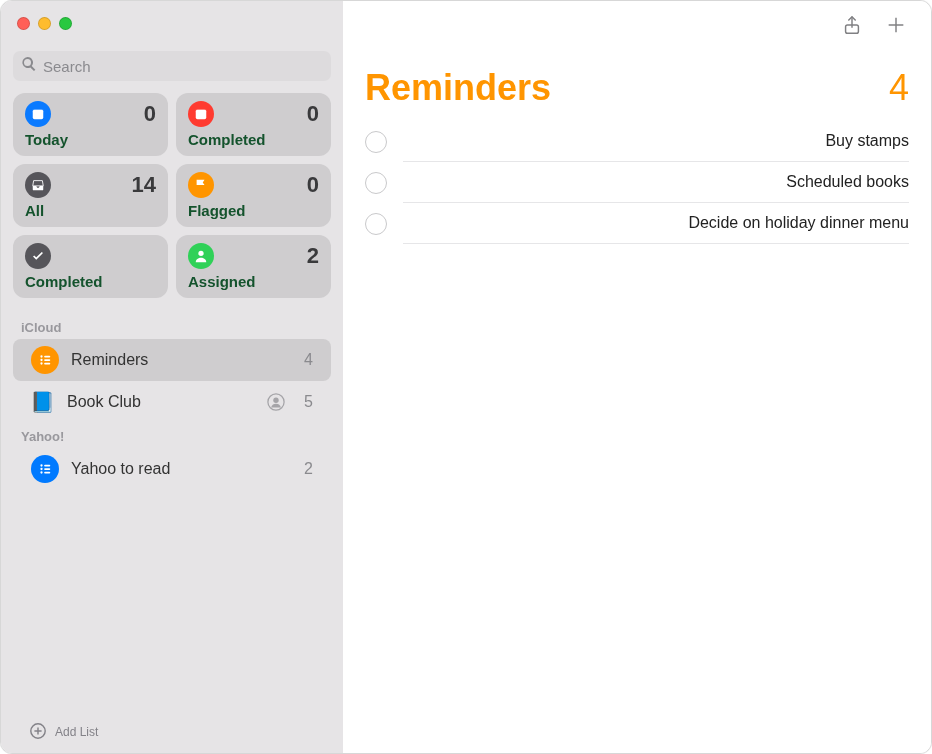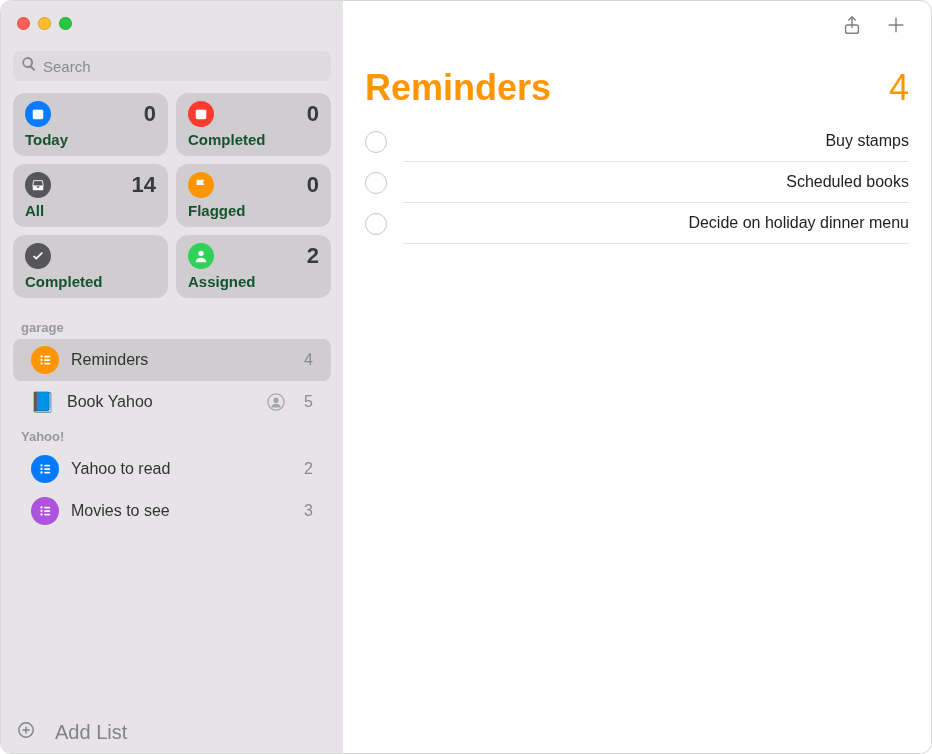--- a/index.html
+++ b/index.html
@@ -146,24 +146,24 @@
   }
   .list-name { flex: 1; }
   .list-count { color: #8a8a8e; font-size: 16px; min-width: 16px; text-align: right; }
   .list-shared { color: #a5a4a8; display:flex; align-items:center;}
   .list-shared svg { width: 18px; height: 18px; fill: #a5a4a8; }
 
   .sidebar-footer {
     height: 42px;
     display: flex;
     align-items: center;
-    gap: 20px;
-    padding: 0 16px;
+    gap: 8px;
+    padding: 0 28px;
     color: #838288;
-    font-size: 20px;
+    font-size: 12px;
     border-top: 0 none;
   }
   .sidebar-footer svg { width: 18px; height: 18px; stroke: #838288; fill: none; stroke-width: 1.6; }
 
   
   .main {
     flex: 1;
     display: flex;
     flex-direction: column;
     background: #fff;
@@ -295,38 +295,38 @@
               <circle cx="8" cy="5" r="3"></circle>
               <path d="M2 15c0-3 3-5 6-5s6 2 6 5"></path>
             </svg>
           </div>
           <div class="smart-count">2</div>
           <div class="smart-label">Assigned</div>
         </div>
       </div>
 
     <div class="lists-area" id="lists-area">
-        <div class="section-header">garage</div>
+        <div class="section-header">iCloud</div>
         <div class="list-row selected">
           <div class="list-icon bg-orange">
             <svg viewBox="0 0 16 16">
               <circle cx="4" cy="4" r="1.3"></circle>
               <rect x="7" y="3" width="7" height="2" rx="1"></rect>
               <circle cx="4" cy="8" r="1.3"></circle>
               <rect x="7" y="7" width="7" height="2" rx="1"></rect>
               <circle cx="4" cy="12" r="1.3"></circle>
               <rect x="7" y="11" width="7" height="2" rx="1"></rect>
             </svg>
           </div>
           <div class="list-name">Reminders</div>
           <div class="list-count">4</div>
         </div>
         <div class="list-row">
           <div class="list-icon book">📘</div>
-          <div class="list-name">Book Yahoo</div>
+          <div class="list-name">Book Club</div>
           <span class="list-shared">
             <svg viewBox="0 0 20 20">
               <circle cx="10" cy="10" r="9" fill="none" stroke="#a5a4a8" stroke-width="1.4"></circle>
               <circle cx="10" cy="8" r="3"></circle>
               <path d="M4.5 16c1-3 3-4 5.5-4s4.5 1 5.5 4"></path>
             </svg>
           </span>
           <div class="list-count">5</div>
         </div>
         <div class="section-header">Yahoo!</div>
@@ -336,34 +336,20 @@
               <circle cx="4" cy="4" r="1.3"></circle>
               <rect x="7" y="3" width="7" height="2" rx="1"></rect>
               <circle cx="4" cy="8" r="1.3"></circle>
               <rect x="7" y="7" width="7" height="2" rx="1"></rect>
               <circle cx="4" cy="12" r="1.3"></circle>
               <rect x="7" y="11" width="7" height="2" rx="1"></rect>
             </svg>
           </div>
           <div class="list-name">Yahoo to read</div>
           <div class="list-count">2</div>
-        </div>
-        <div class="list-row">
-          <div class="list-icon bg-purple">
-            <svg viewBox="0 0 16 16">
-              <circle cx="4" cy="4" r="1.3"></circle>
-              <rect x="7" y="3" width="7" height="2" rx="1"></rect>
-              <circle cx="4" cy="8" r="1.3"></circle>
-              <rect x="7" y="7" width="7" height="2" rx="1"></rect>
-              <circle cx="4" cy="12" r="1.3"></circle>
-              <rect x="7" y="11" width="7" height="2" rx="1"></rect>
-            </svg>
-          </div>
-          <div class="list-name">Movies to see</div>
-          <div class="list-count">3</div>
         </div>
       </div>
 
     <div class="sidebar-footer">
       <span>
         <svg viewBox="0 0 20 20">
             <circle cx="10" cy="10" r="8"></circle>
             <line x1="10" y1="6" x2="10" y2="14"></line>
             <line x1="6" y1="10" x2="14" y2="10"></line>
           </svg>

